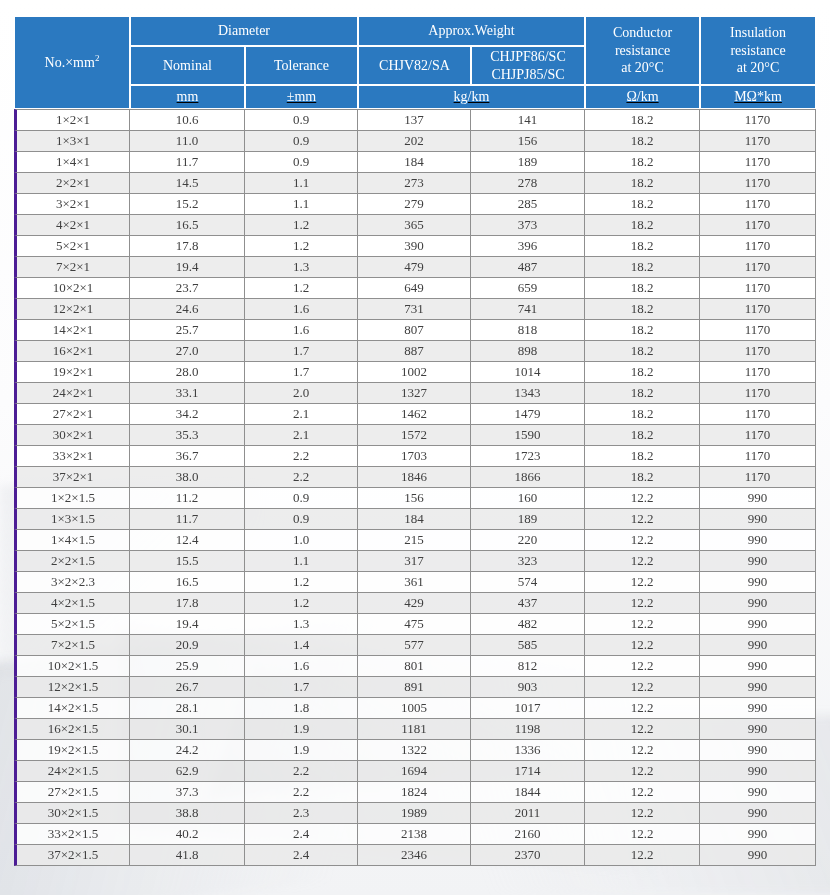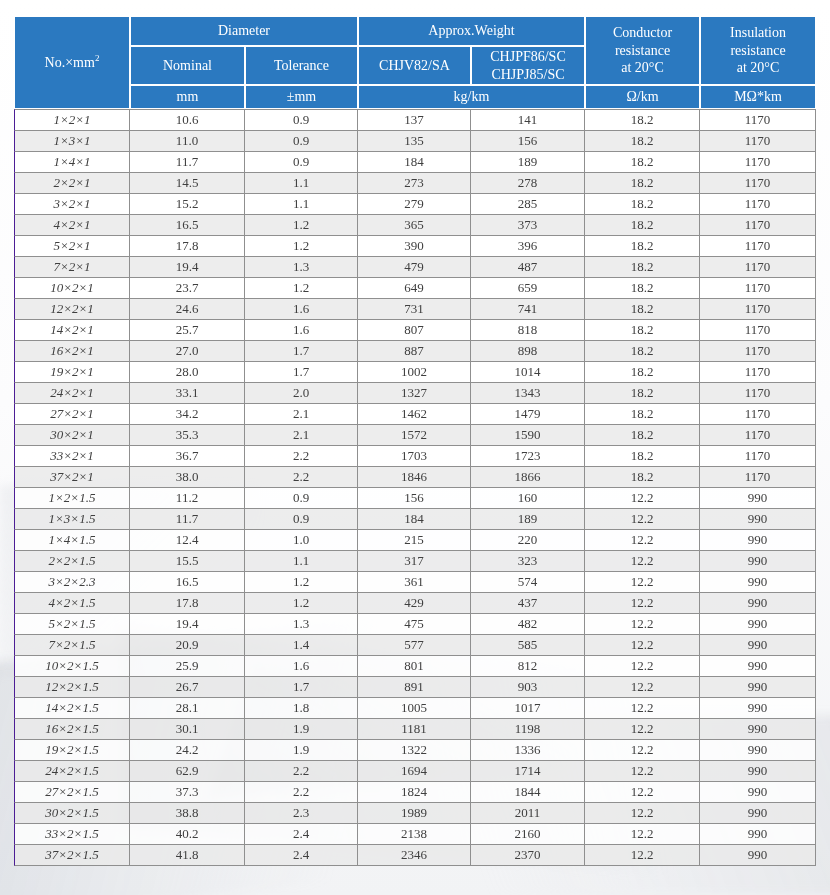--- a/index.html
+++ b/index.html
@@ -33,30 +33,30 @@
   }
   thead th {
     background: #2b79c0; color: #ffffff;
     font-weight: normal; font-size: 14px; line-height: 1.25;
     text-align: center; vertical-align: middle; padding: 1px 2px;
     border: 1.5px solid #ffffff;
     margin-top: 46px;
   }
   thead tr.hrow-a { height: 30px; }
   thead tr.hrow-b { height: 32px; }
-  thead tr.hrow-c { height: 24px; }
+  thead tr.hrow-c { height: 24px; text-decoration: underline; }
   th sup { font-size: 9px; line-height: 0; }
 
   tbody td {
     height: 20px; padding: 0 2px;
     font-size: 13px; color: #3f3f3f; text-align: center; vertical-align: middle;
     border-right: 1px solid #8f8f8f; border-bottom: 1px solid #8f8f8f;
     white-space: nowrap; overflow: hidden;
   }
-  tbody td:first-child { border-left: 1px solid #4c1d95; font-style: italic; }
+  tbody td:first-child { border-left: 3px solid #4c1d95; }
   tbody tr:first-child td { border-top: 1px solid #8f8f8f; }
   tbody tr:nth-child(odd) td { background: rgba(255,255,255,0.82); }
   tbody tr:nth-child(even) td { background: rgba(233,233,233,0.84); }
 </style>
 </head>
 <body>
 
 <div class="bg-photo">
   <div class="shape bg-shape1"></div>
   <div class="shape bg-shape2"></div>
@@ -115,21 +115,21 @@
         <td>0.9</td>
         <td>137</td>
         <td>141</td>
         <td>18.2</td>
         <td>1170</td>
       </tr>
       <tr>
         <td>1×3×1</td>
         <td>11.0</td>
         <td>0.9</td>
-        <td>135</td>
+        <td>202</td>
         <td>156</td>
         <td>18.2</td>
         <td>1170</td>
       </tr>
       <tr>
         <td>1×4×1</td>
         <td>11.7</td>
         <td>0.9</td>
         <td>184</td>
         <td>189</td>

